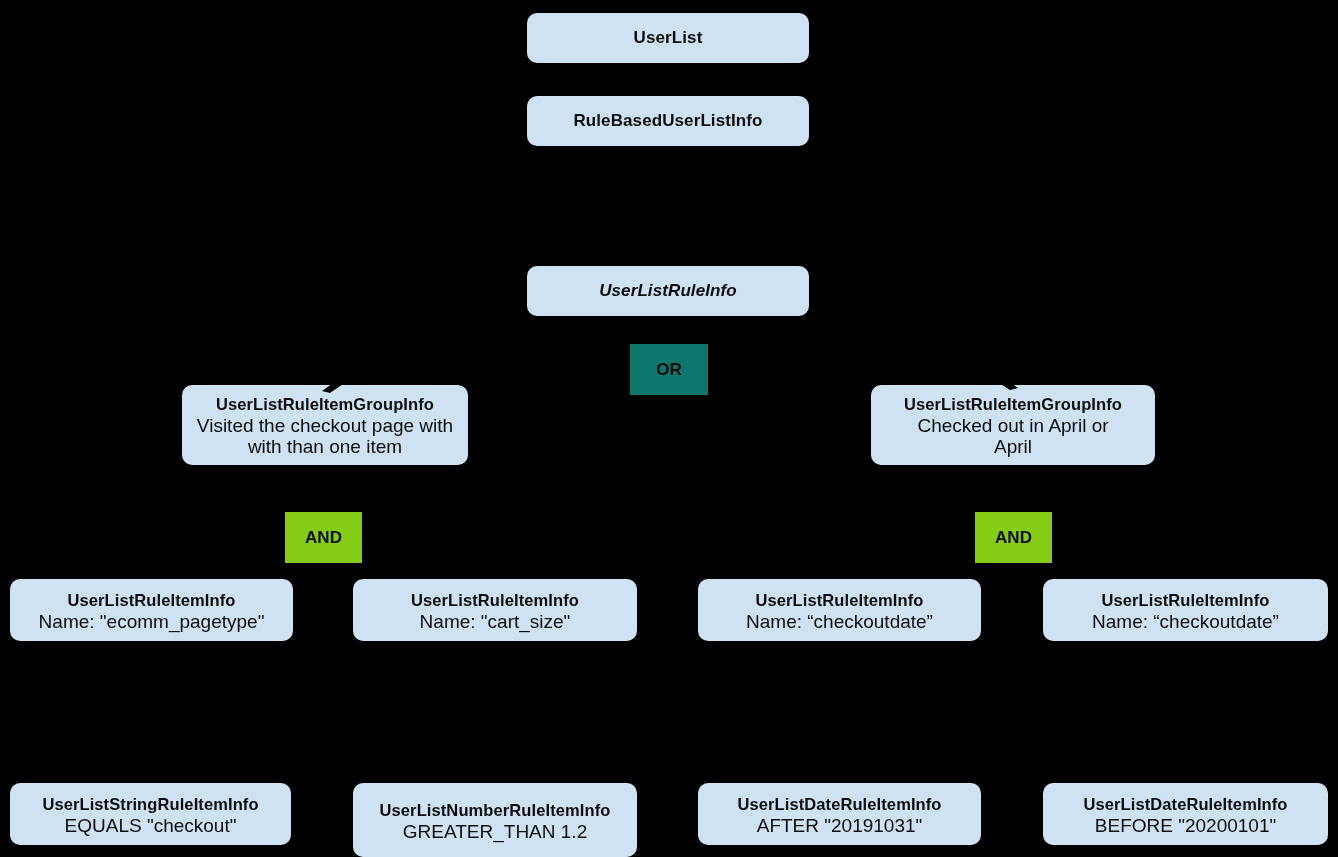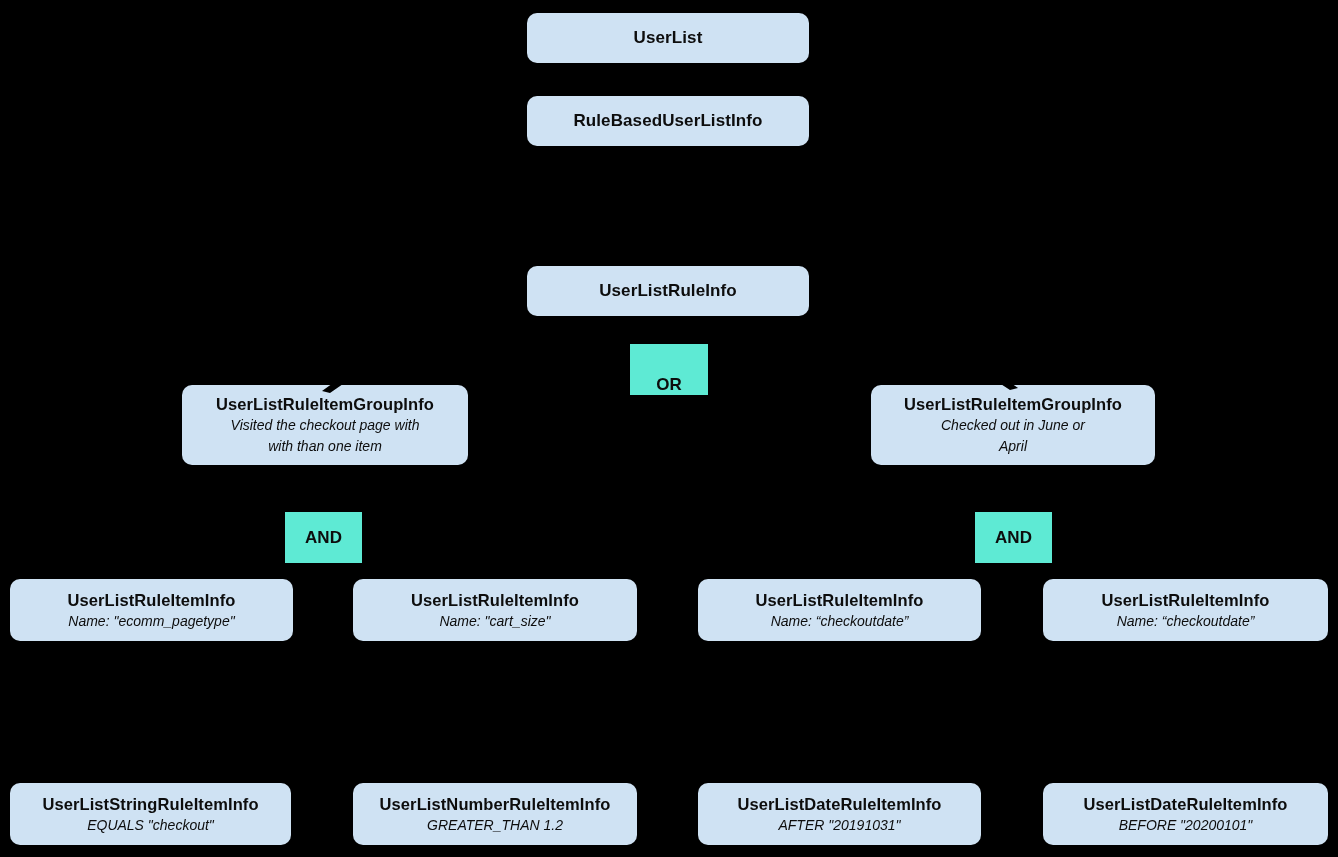--- a/index.html
+++ b/index.html
@@ -28,55 +28,54 @@
     box-sizing: border-box;
     padding: 4px 8px;
   }
   .node .title {
     font-weight: 700;
     font-size: 17px;
     line-height: 22px;
     letter-spacing: 0.1px;
   }
   .node .subtitle {
-    font-style: italic;
-    font-size: 14px;
+    font-size: 19px;
     line-height: 21px;
   }
   .op {
     position: absolute;
     display: flex;
     align-items: center;
     justify-content: center;
     font-weight: 700;
     font-size: 17px;
     box-sizing: border-box;
   }
-  .op.or  { background: #5eead4; align-items: flex-end; }
-  .op.and { background: #5eead4; }
+  .op.or  { background: #0f766e; }
+  .op.and { background: #84cc16; }
   .arrowhead {
     position: absolute;
     z-index: 3;
   }
 </style>
 </head>
 <body>
 
 <div id="canvas">
 
   <div class="node" style="left:527px; top:13px; width:282px; height:50px;">
     <div class="title">UserList</div>
   </div>
 
   <div class="node" style="left:527px; top:96px; width:282px; height:50px;">
     <div class="title">RuleBasedUserListInfo</div>
   </div>
 
 
-  <div class="node" style="left:527px; top:266px; width:282px; height:50px;">
+  <div class="node" style="left:527px; top:266px; width:282px; height:50px;font-style:italic;">
     <div class="title">UserListRuleInfo</div>
   </div>
 
   <div class="op or" style="left:630px; top:344px; width:78px; height:51px;">
     <span>OR</span>
   </div>
 
   <svg class="arrowhead" style="left:322px; top:374px;" width="36" height="19" viewBox="0 0 36 19">
     <path d="M0 17 Q16 4 36 0 Q22 9 8 19 Z" fill="#000000"></path>
   </svg>
@@ -85,21 +84,21 @@
   </svg>
 
   <div class="node" style="left:182px; top:385px; width:286px; height:80px;">
     <div class="title" style="font-size:16.5px;">UserListRuleItemGroupInfo</div>
     <div class="subtitle">Visited the checkout page with</div>
     <div class="subtitle">with than one item</div>
   </div>
 
   <div class="node" style="left:871px; top:385px; width:284px; height:80px;">
     <div class="title" style="font-size:16.5px;">UserListRuleItemGroupInfo</div>
-    <div class="subtitle">Checked out in June or</div>
+    <div class="subtitle">Checked out in April or</div>
     <div class="subtitle">April</div>
   </div>
 
   <div class="op and" style="left:285px; top:512px; width:77px; height:51px;">
     <span>AND</span>
   </div>
   <div class="op and" style="left:975px; top:512px; width:77px; height:51px;">
     <span>AND</span>
   </div>
 
@@ -121,21 +120,21 @@
   <div class="node" style="left:1043px; top:579px; width:285px; height:62px;">
     <div class="title" style="font-size:16.5px;">UserListRuleItemInfo</div>
     <div class="subtitle">Name: “checkoutdate”</div>
   </div>
 
   <div class="node" style="left:10px; top:783px; width:281px; height:62px;">
     <div class="title" style="font-size:16.5px;">UserListStringRuleItemInfo</div>
     <div class="subtitle">EQUALS "checkout"</div>
   </div>
 
-  <div class="node" style="left:353px; top:783px; width:284px; height:62px;">
+  <div class="node" style="left:353px; top:783px; width:284px; height:74px;">
     <div class="title" style="font-size:16.5px;">UserListNumberRuleItemInfo</div>
     <div class="subtitle">GREATER_THAN 1.2</div>
   </div>
 
   <div class="node" style="left:698px; top:783px; width:283px; height:62px;">
     <div class="title" style="font-size:16.5px;">UserListDateRuleItemInfo</div>
     <div class="subtitle">AFTER "20191031"</div>
   </div>
 
   <div class="node" style="left:1043px; top:783px; width:285px; height:62px;">

